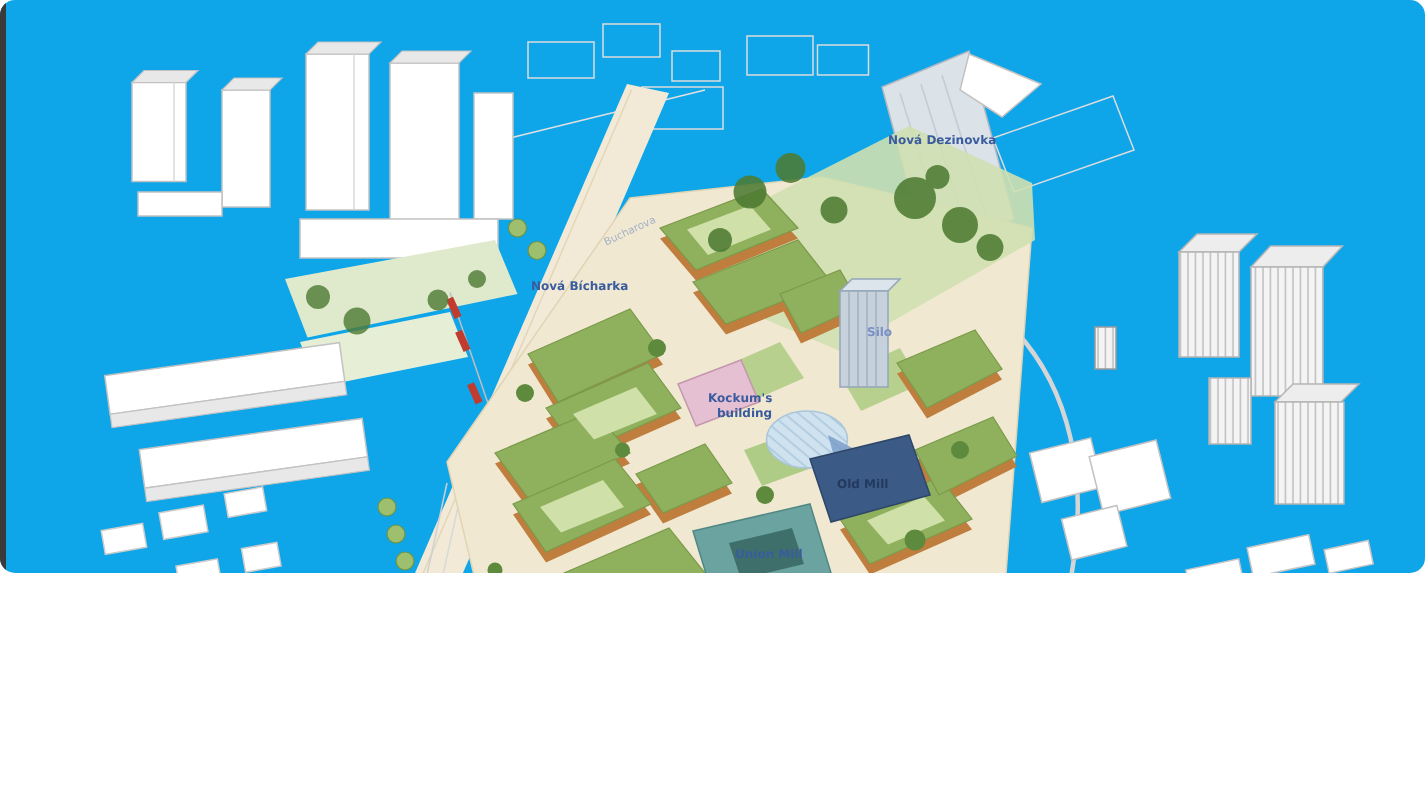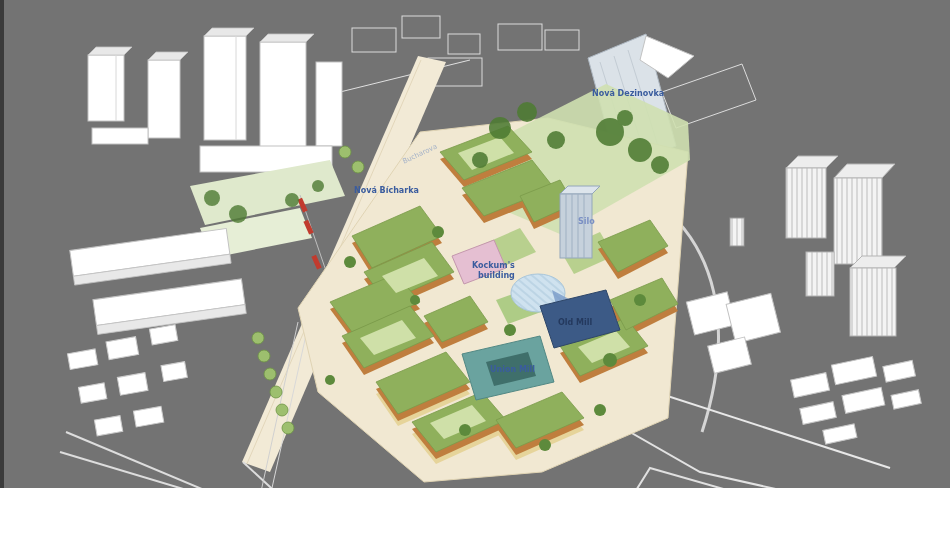--- a/index.html
+++ b/index.html
@@ -1,18 +1,18 @@
 <!DOCTYPE html>
 <html><head>
 <meta charset="utf-8">
 <style>
   html,body{margin:0;padding:0;background:#ffffff;}
   #stage{
-    position:relative;width:950px;height:488px;overflow:hidden;
-    background:#737373;font-family:"Liberation Sans",sans-serif;
+    position:relative;width:950px;height:382px;overflow:hidden;
+    background:#0ea5e9;font-family:"Liberation Sans",sans-serif;border-radius:10px;
   }
   #edge-bar{position:absolute;left:0;top:0;width:4px;height:533px;background:#3a3a3a;}
   svg{position:absolute;left:0;top:0;}
   text{font-family:"DejaVu Sans",sans-serif;font-weight:bold;}
   .lbl{font-size:8px;fill:#3a5c9e;}
   .lbl-light{font-size:8px;fill:#7b90c4;}
   .lbl-street{font-size:7px;font-weight:normal;fill:#98a9c6;opacity:.85;}
   .lbl-dark{font-size:8px;fill:#24395e;}
   .ctx{fill:#ffffff;stroke:#c2c2c2;stroke-width:1;}
   .ctx-faint{fill:none;stroke:#dcdcdc;stroke-width:1;}

